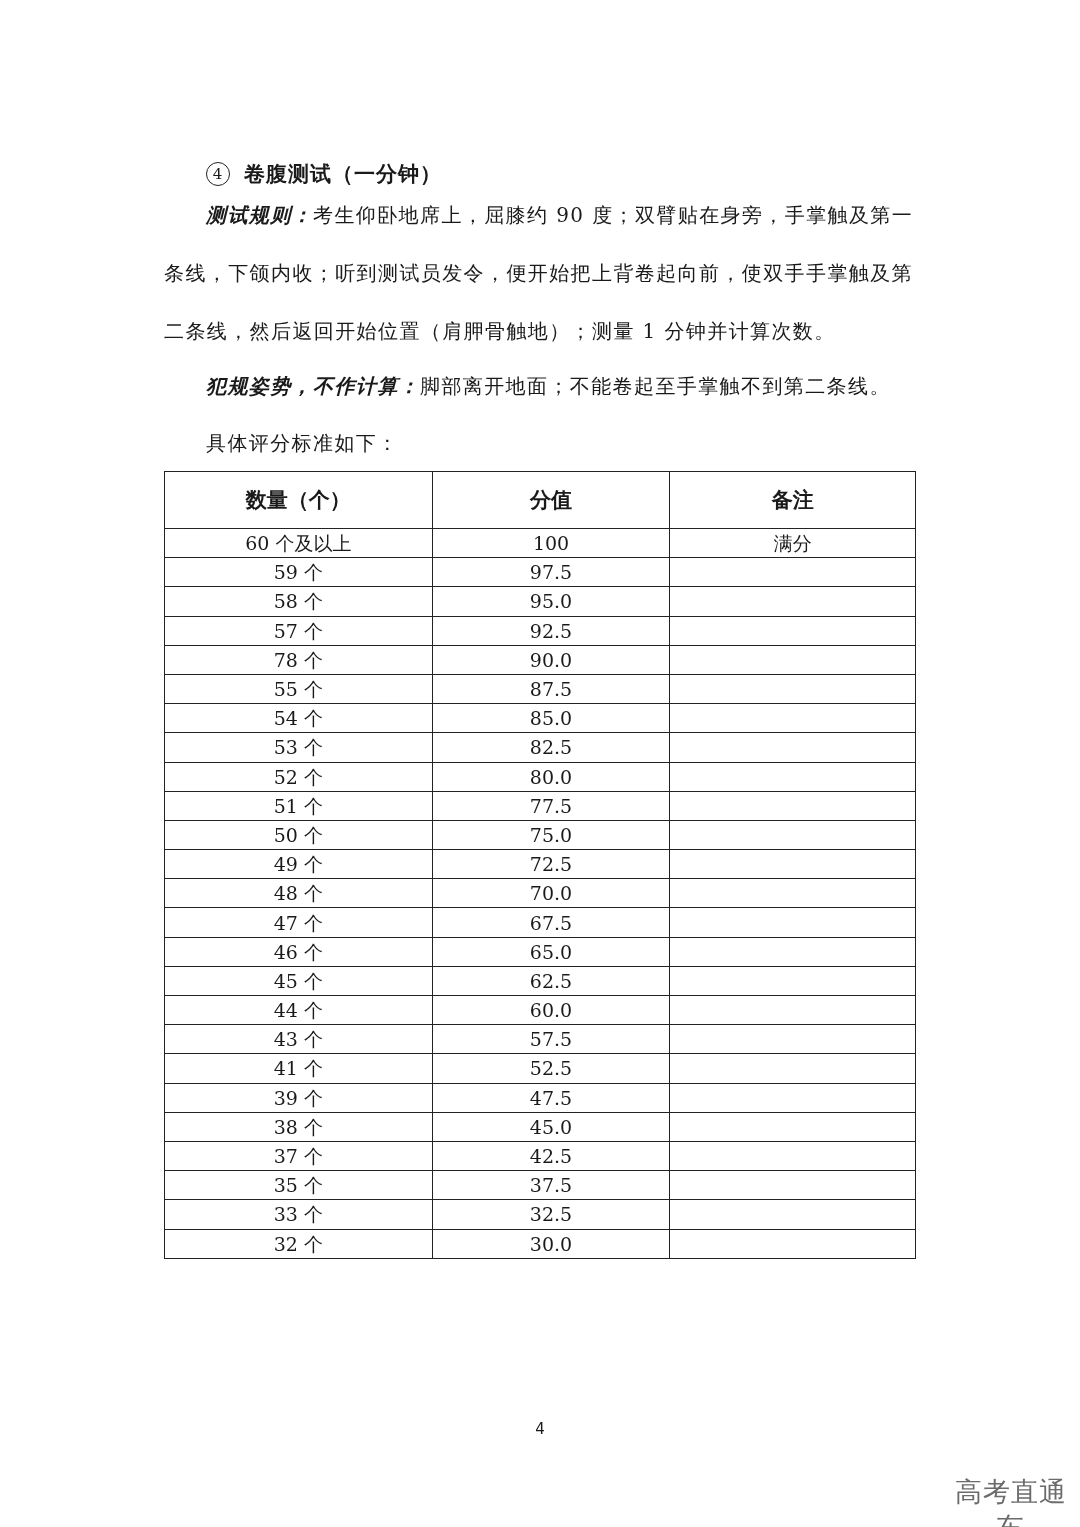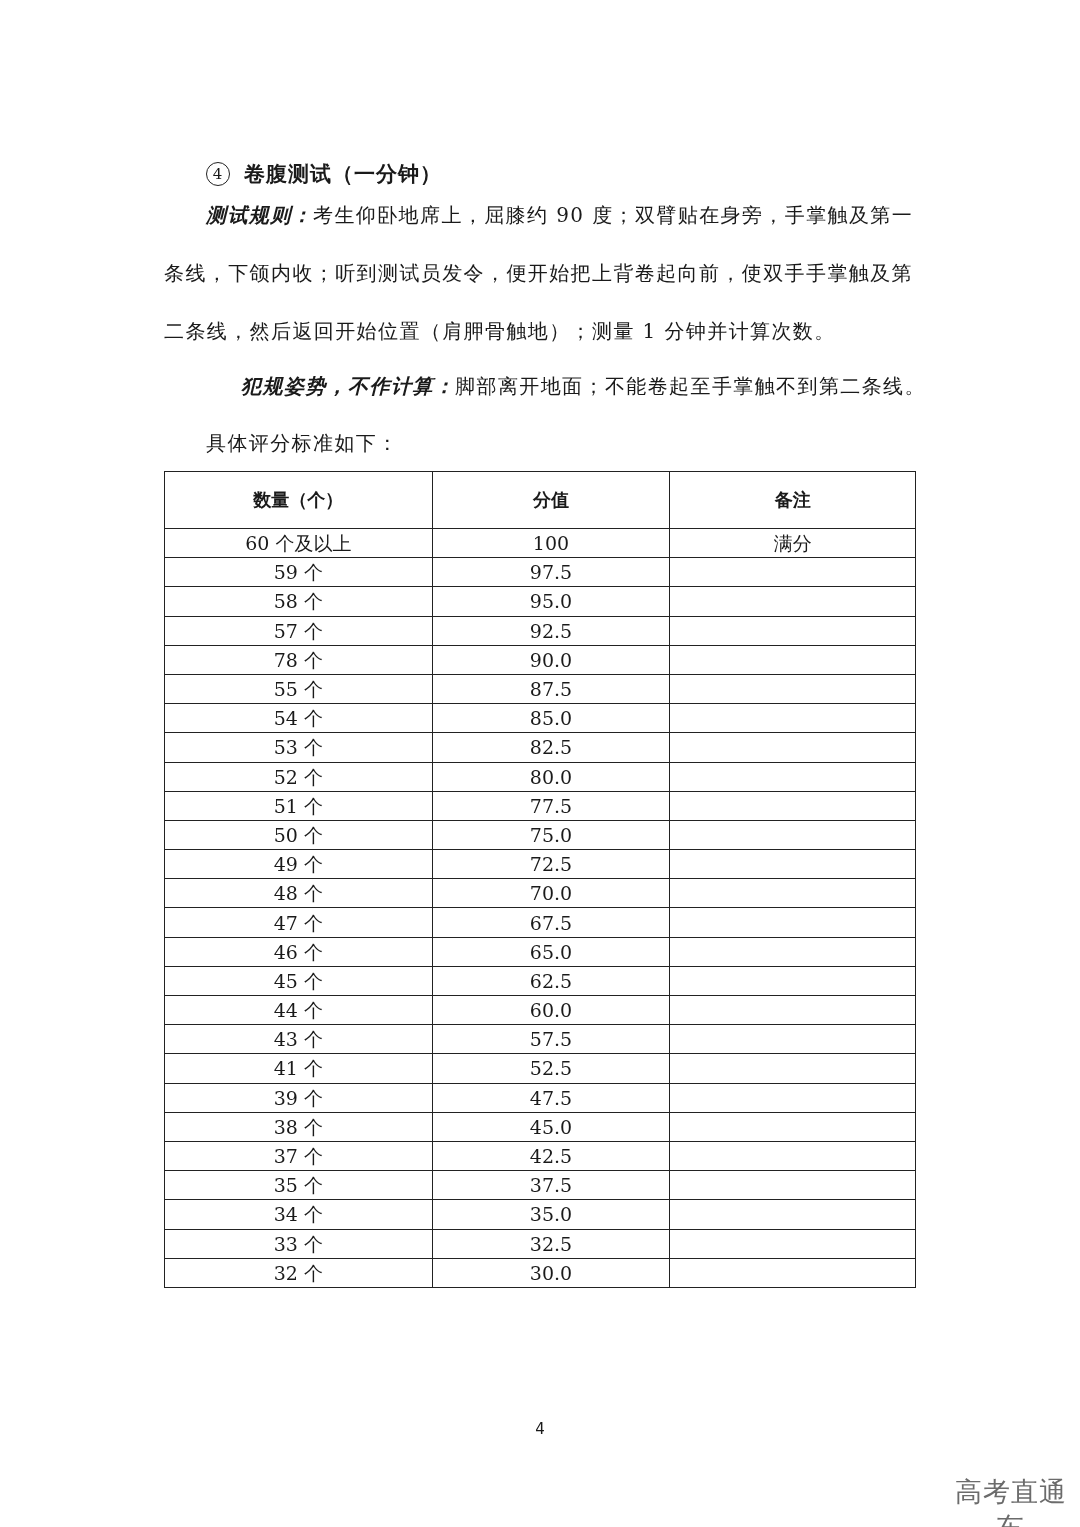--- a/index.html
+++ b/index.html
@@ -4,25 +4,25 @@
 <style>
   html, body { margin: 0; padding: 0; background: #ffffff; }
   body { width: 1080px; height: 1527px; position: relative; overflow: hidden;
          font-family: "DejaVu Serif", "Liberation Serif", serif; color: #1a1a1a; }
   .heading { position: absolute; left: 206px; top: 160px; font-size: 21px; font-weight: bold; letter-spacing: 1px; }
   .heading .num { display: inline-block; width: 22px; height: 22px; border: 1.5px solid #222; border-radius: 50%;
                   font-size: 15px; text-align: center; line-height: 22px; font-weight: normal; margin-right: 14px; vertical-align: 2px; }
   .para { position: absolute; left: 164px; width: 755px; font-size: 20px; line-height: 58px; letter-spacing: 1.4px; }
   .para b { font-weight: bold; font-style: italic; }
   .p1 { top: 186px; text-indent: 42px; }
-  .p2 { top: 357px; left: 206px; text-align: center; }
+  .p2 { top: 357px; left: 206px; }
   .p3 { top: 414px; left: 206px; }
   table { position: absolute; left: 164px; top: 471px; width: 752px; border-collapse: collapse; }
   th, td { border: 1.3px solid #222; text-align: center; padding: 0; }
-  th { height: 56px; font-size: 18px; font-weight: bold; font-family: "DejaVu Sans", sans-serif; }
+  th { height: 56px; font-size: 21px; font-weight: bold; font-family: "DejaVu Sans", sans-serif; }
   td { height: 28.2px; font-size: 19px; line-height: 28px; }
   col.c1 { width: 268px; } col.c2 { width: 238px; } col.c3 { width: 246px; }
   .pagenum { position: absolute; left: 0; width: 1080px; top: 1420px; text-align: center; font-size: 15px;
              font-family: "DejaVu Sans", sans-serif; }
   .watermark { position: absolute; left: 942px; top: 1474px; font-size: 27px; color: #6b6b6b;
                font-family: "DejaVu Sans", sans-serif; letter-spacing: 1px; text-align: center; }
 </style>
 </head>
 <body>
 
@@ -163,25 +163,20 @@
         <td>37 个</td>
         <td>42.5</td>
         <td></td>
       </tr>
       <tr>
         <td>35 个</td>
         <td>37.5</td>
         <td></td>
       </tr>
       <tr>
-        <td>34 个</td>
-        <td>35.0</td>
-        <td></td>
-      </tr>
-      <tr>
         <td>33 个</td>
         <td>32.5</td>
         <td></td>
       </tr>
       <tr>
         <td>32 个</td>
         <td>30.0</td>
         <td></td>
       </tr>
     </tbody>

